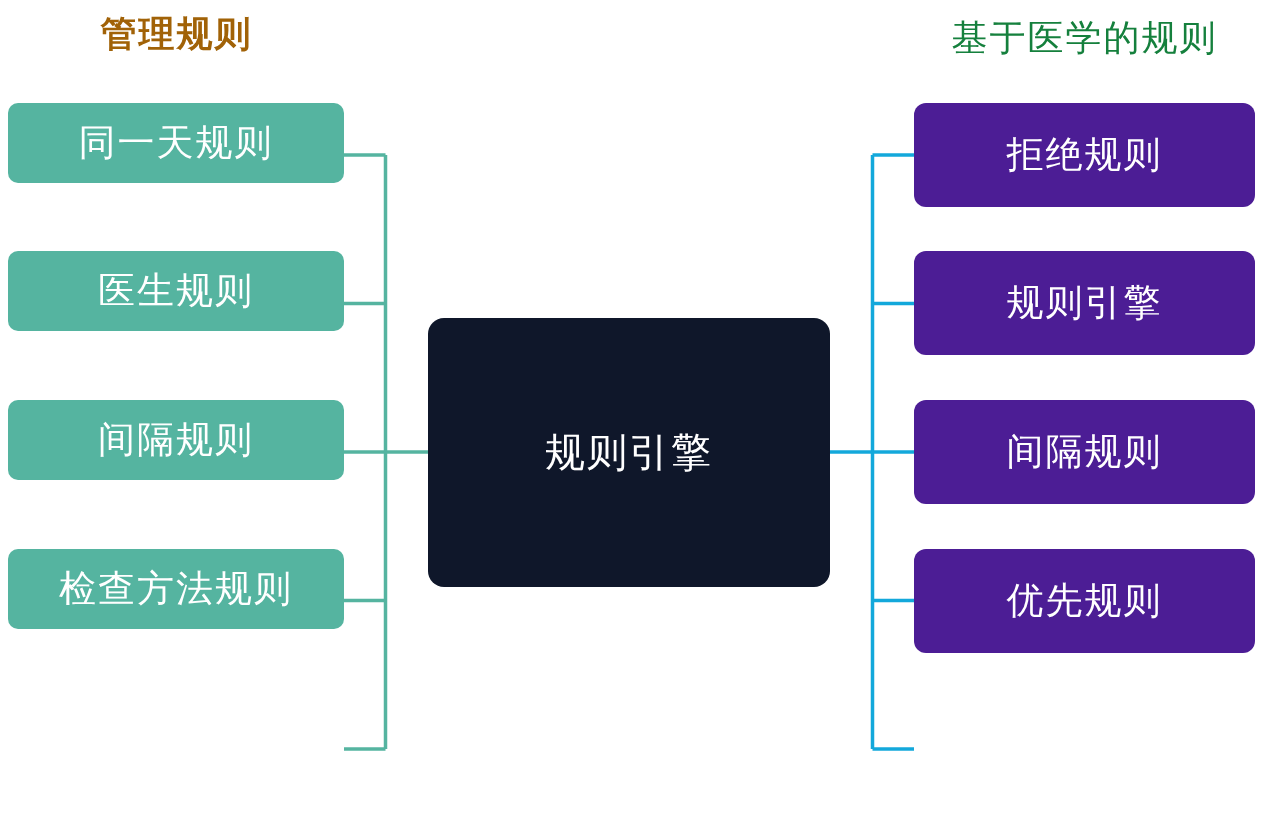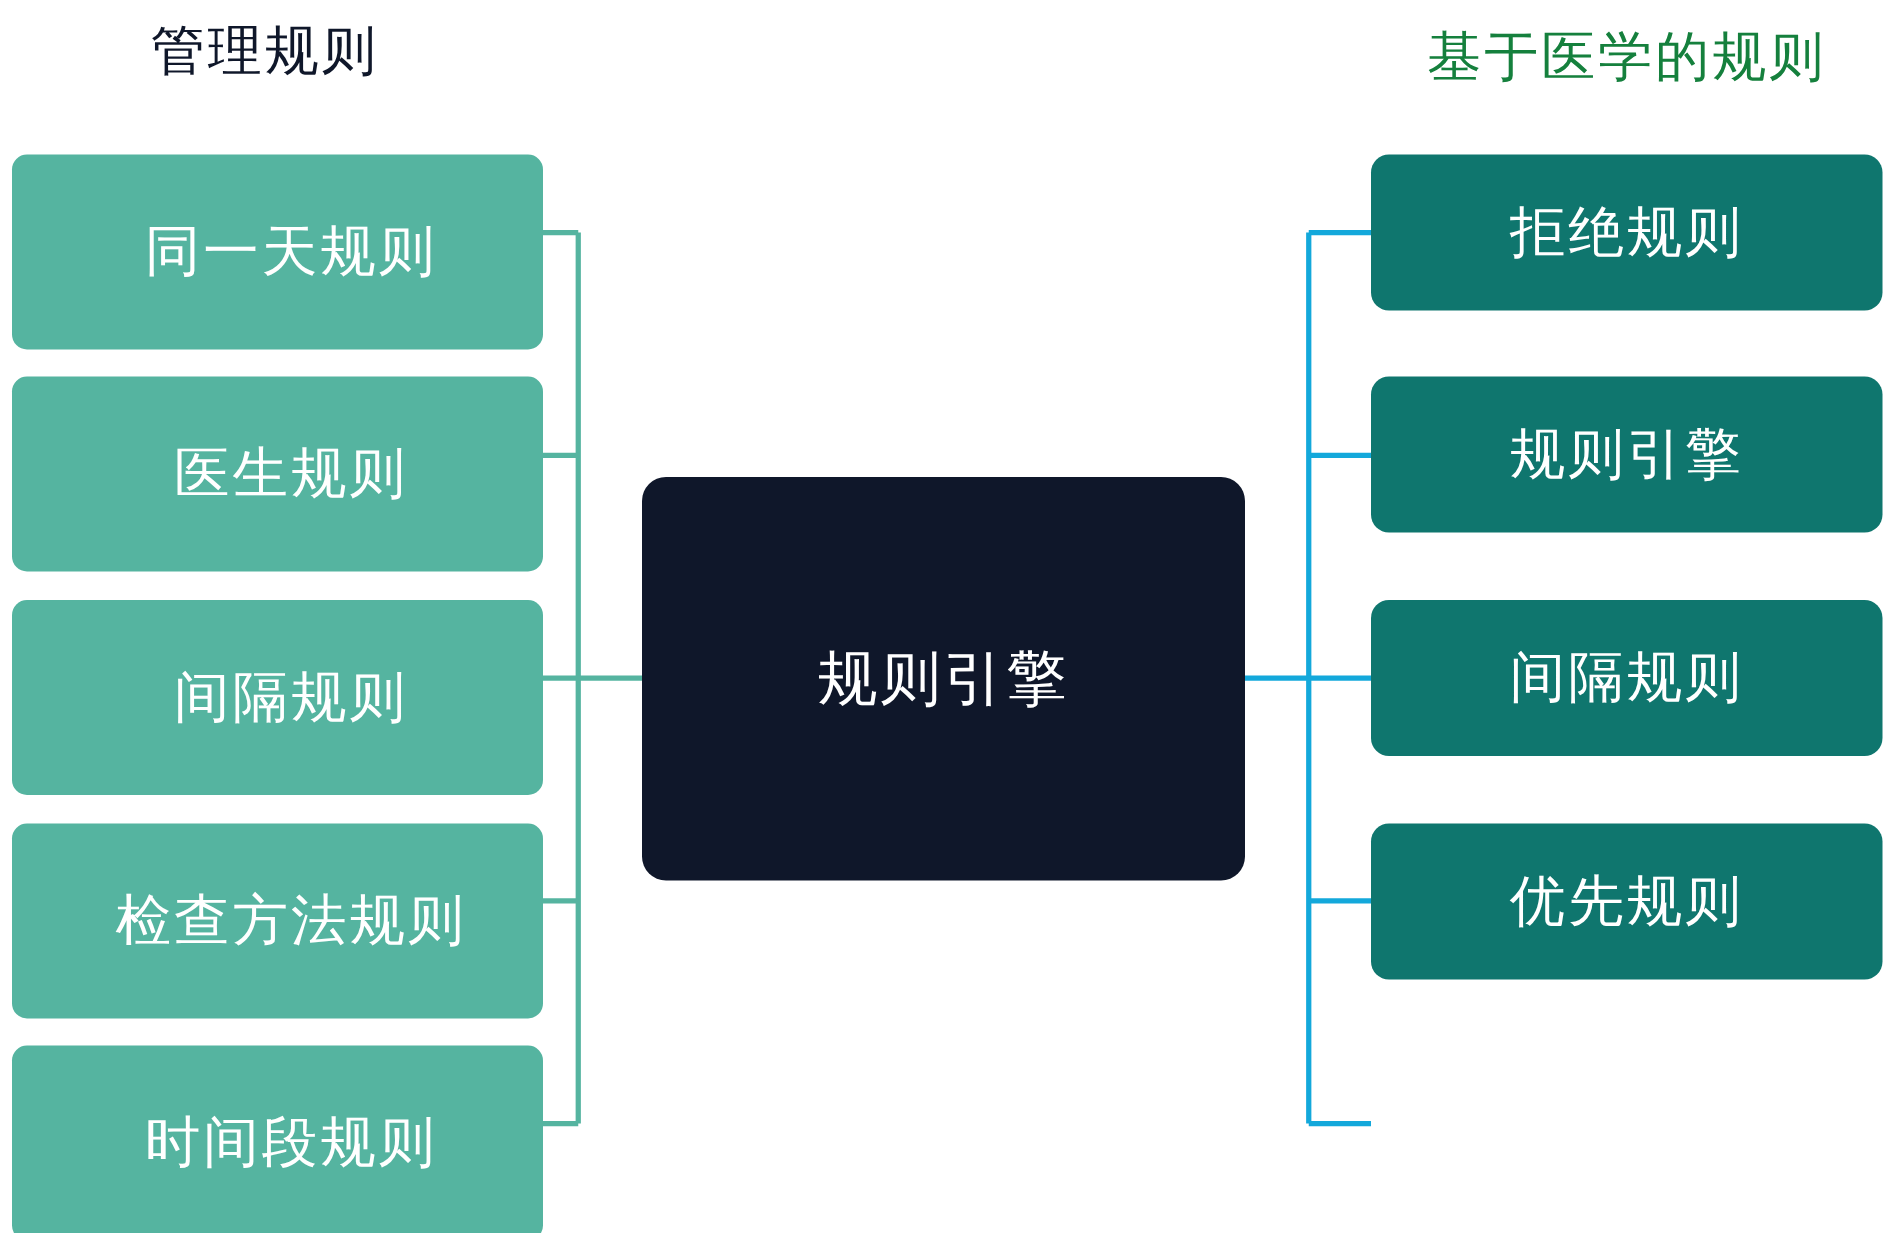--- a/index.html
+++ b/index.html
@@ -16,46 +16,45 @@
     overflow: hidden;
   }
   .group-title {
     position: absolute;
     font-size: 36px;
     font-weight: 500;
     letter-spacing: 2px;
     text-align: center;
     white-space: nowrap;
   }
-  .group-title.left  { color: #0f172a; left: 8px;  width: 337px; top: 10px; }
+  .group-title.left  { color: #a16207; left: 8px;  width: 337px; top: 10px; font-weight: bold; }
   .group-title.right { color: #15803d; left: 914px; width: 341px; top: 14px; }
 
   .node {
     position: absolute;
     display: flex;
     align-items: center;
     justify-content: center;
     color: #ffffff;
     font-size: 37px;
     letter-spacing: 2px;
     white-space: nowrap;
   }
   .node.teal {
     left: 8px;
     width: 336px;
-    height: 130px;
+    height: 80px;
     background: #55B4A0;
     border-radius: 10px;
-    padding-left: 18px;
   }
   .node.cyan {
     left: 914px;
     width: 341px;
     height: 104px;
-    background: #0f766e;
+    background: #4c1d95;
     border-radius: 12px;
     text-align: right;
   }
   .node.center {
     left: 428px;
     top: 318px;
     width: 402px;
     height: 269px;
     background: #0f172a;
     border-radius: 16px;
@@ -113,23 +112,20 @@
   </div>
   <div class="node teal row1">
     <span>医生规则</span>
   </div>
   <div class="node teal row2">
     <span>间隔规则</span>
   </div>
   <div class="node teal row3">
     <span>检查方法规则</span>
   </div>
-  <div class="node teal row4">
-    <span>时间段规则</span>
-  </div>
 
   <div class="node center">
     <span>规则引擎</span>
   </div>
 
   <div class="node cyan row0">
     <span>拒绝规则</span>
   </div>
   <div class="node cyan row1">
     <span>规则引擎</span>

